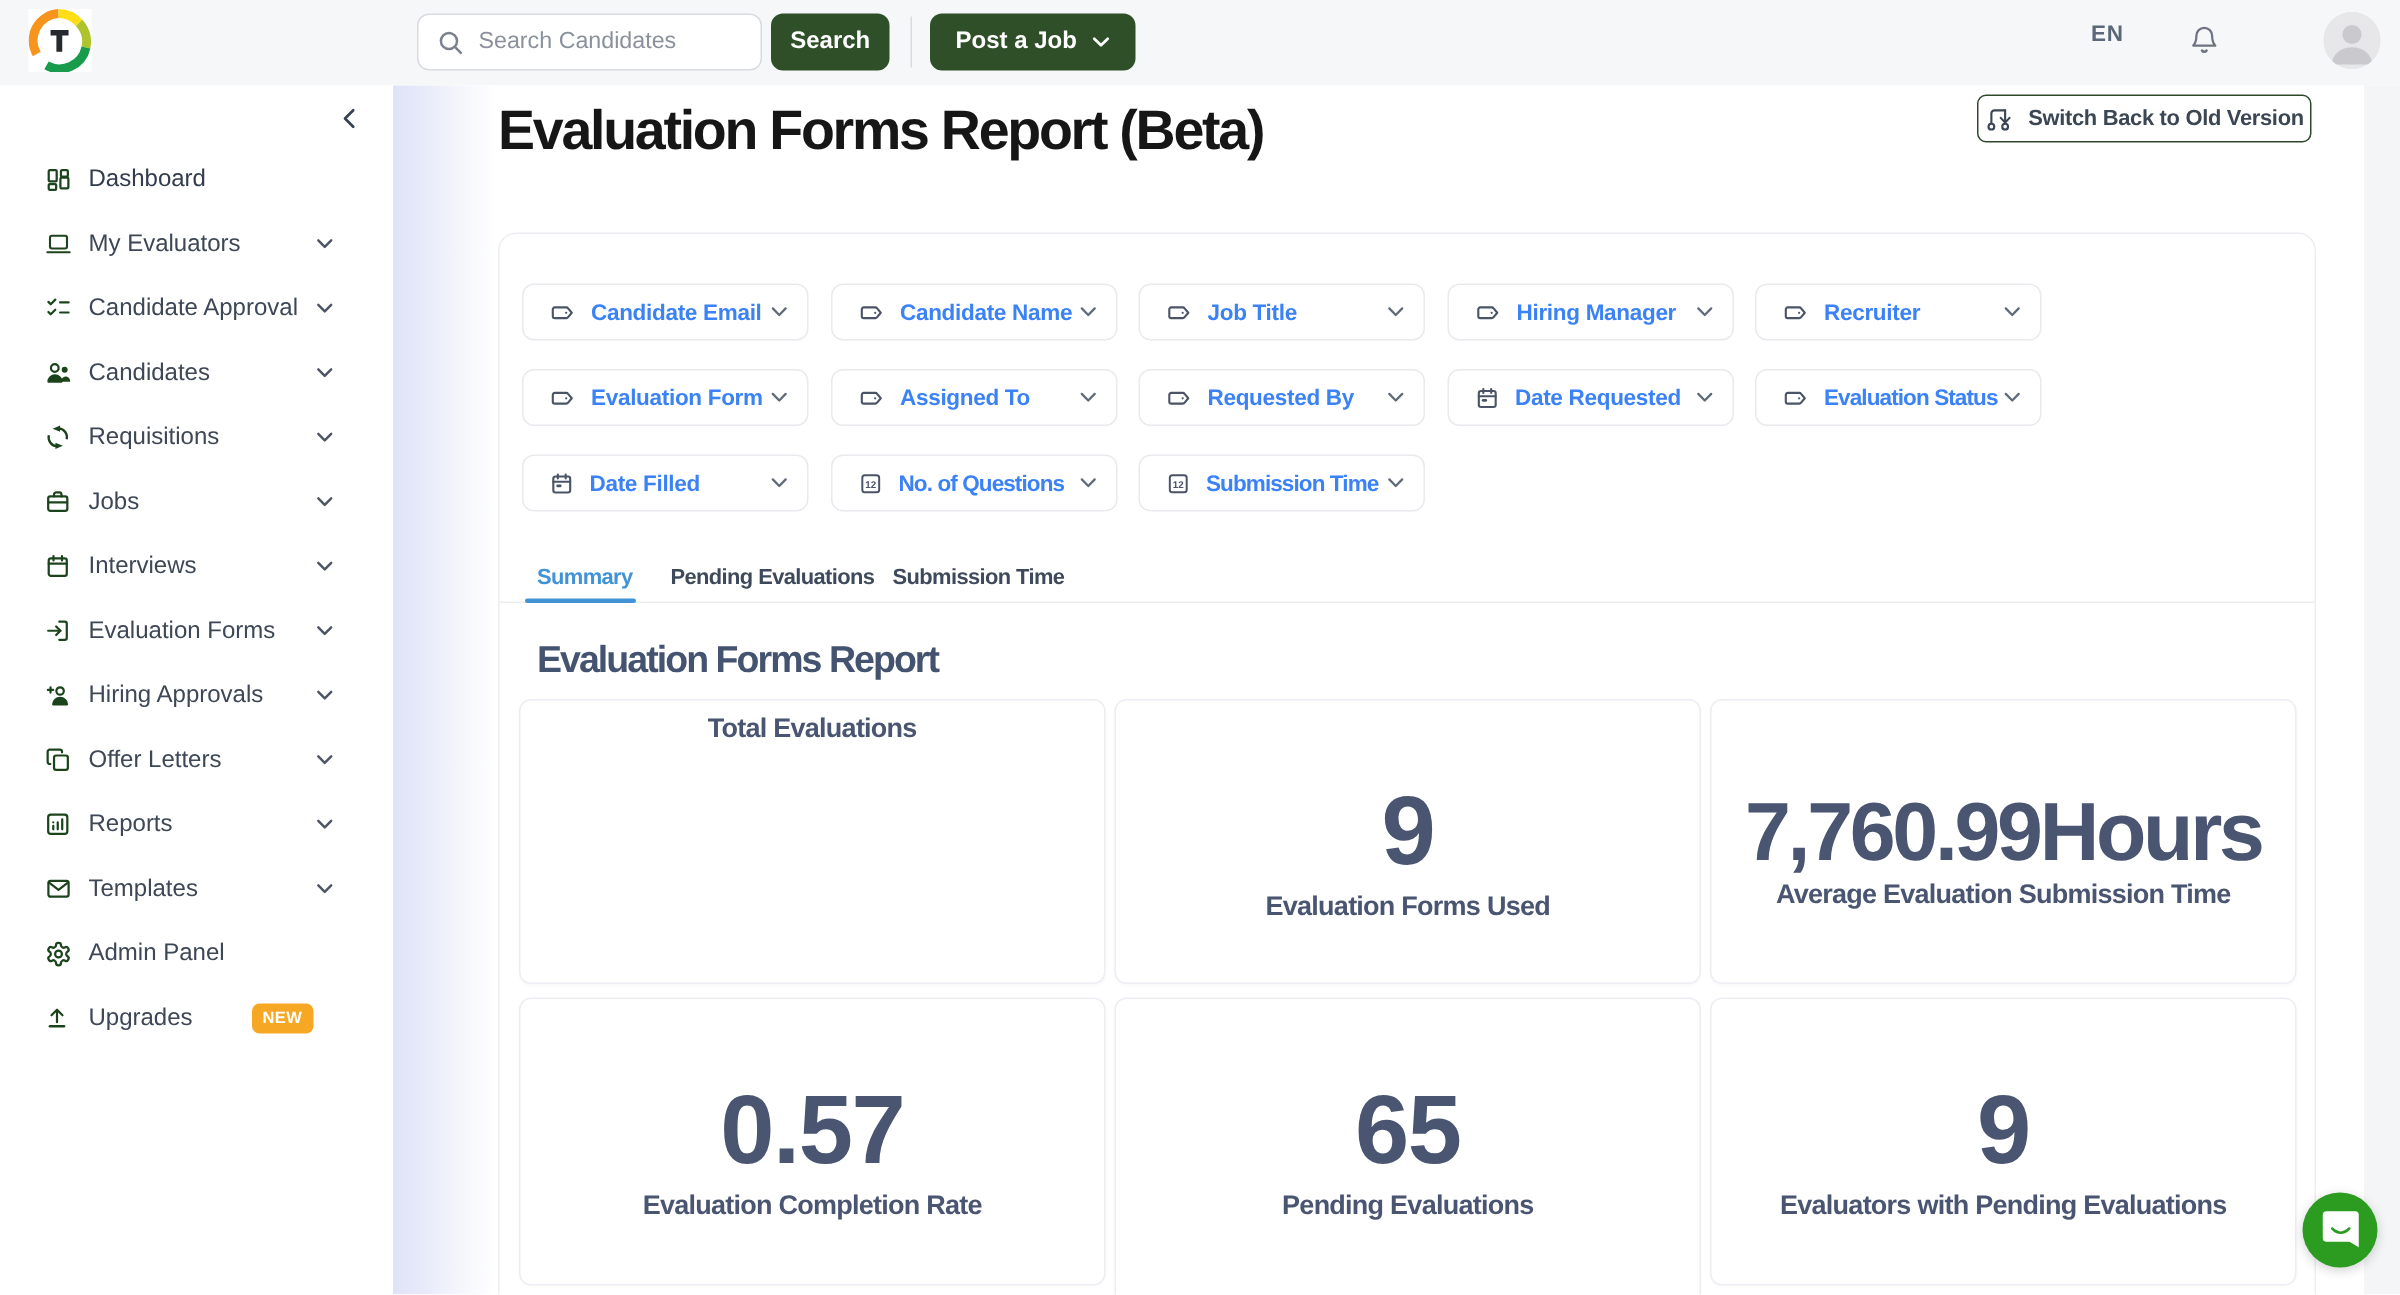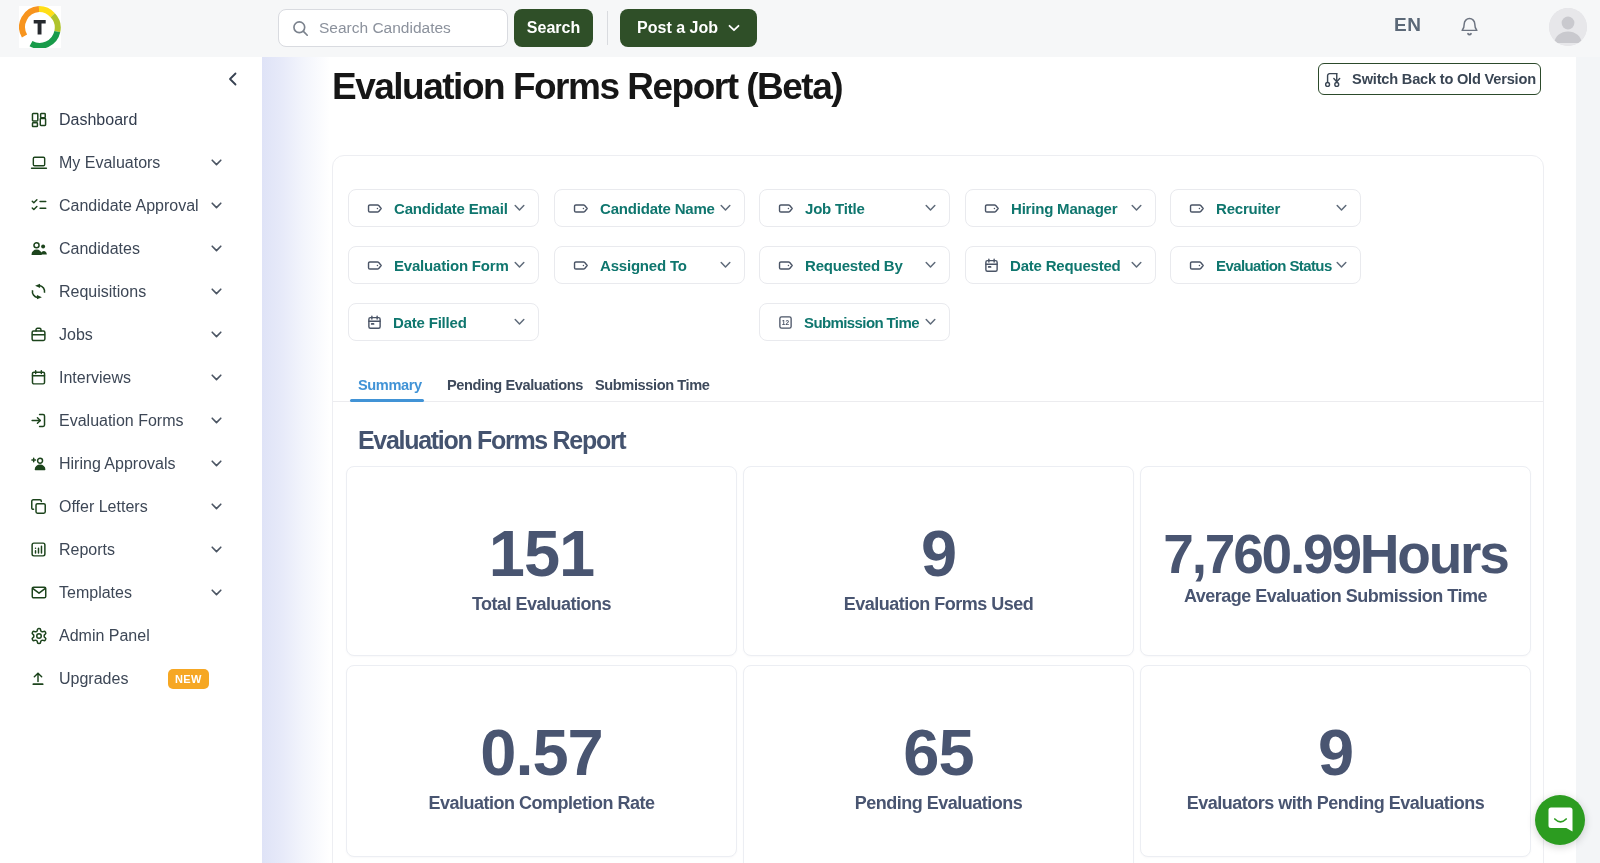--- a/index.html
+++ b/index.html
@@ -7,21 +7,21 @@
 #page { position:relative; width:1600px; height:863px; overflow:hidden; }
 
 
 #header { position:absolute; left:0; top:0; width:1600px; height:57px; background:#f6f7f8; }
 #logo { position:absolute; left:19px; top:6px; width:42px; height:42px; background:#fff; }
 #searchbox { position:absolute; left:278px; top:9px; width:230px; height:38px; background:#fff; border:1px solid #d9dbe0; border-radius:8px; display:flex; align-items:center; padding-left:12px; }
 #searchbox .ph { color:#8b919c; font-size:15.5px; margin-left:9px; }
 #btn-search { position:absolute; left:514px; top:9px; width:79px; height:38px; background:#2f4f28; border-radius:8px; color:#fff; font-size:16px; font-weight:bold; display:flex; align-items:center; justify-content:center; }
 #hdr-divider { position:absolute; left:607px; top:11px; width:1px; height:34px; background:#d9dbdf; }
 #btn-postjob { position:absolute; left:620px; top:9px; width:137px; height:38px; background:#2f4f28; border-radius:8px; color:#fff; font-size:16px; font-weight:bold; display:flex; align-items:center; justify-content:center; gap:10px; }
-#hdr-en { position:absolute; left:1394px; top:14px; color:#5b6877; font-size:19px; font-weight:bold; letter-spacing:0.5px; }
+#hdr-en { position:absolute; left:1394px; top:14px; color:#5b6877; font-size:15px; font-weight:bold; letter-spacing:0.5px; }
 #hdr-bell { position:absolute; left:1459px; top:14px; }
 #hdr-avatar { position:absolute; left:1549px; top:8px; width:38px; height:38px; border-radius:50%; background:#e3e3e6; overflow:hidden; }
 
 
 #sidebar { position:absolute; left:0; top:57px; width:317px; height:806px; background:#fff; }
 #collapse { position:absolute; left:228px; top:14px; color:#374151; font-size:17px; }
 .mitem { position:absolute; left:0; width:262px; height:43px; display:flex; align-items:center; }
 .mitem .mi { width:59px; padding-left:30px; flex:none; display:flex; align-items:center; line-height:0; }
 .mitem .ml { font-size:16px; color:#3d4756; font-weight:500; letter-spacing:0px; }
 .mitem .mc { position:absolute; left:211px; top:50%; margin-top:-4px; line-height:0; font-size:0; }
@@ -29,21 +29,21 @@
 
 
 #main { position:absolute; left:262px; top:57px; width:1314px; height:806px; background:#fff; }
 #grad { position:absolute; left:0; top:0; width:68px; height:806px; background:linear-gradient(90deg,#dfe3f7 0%,#e7eaf9 30%,#f3f5fc 62%,#ffffff 100%); }
 #rightstrip { position:absolute; left:1576px; top:57px; width:24px; height:806px; background:#f3f5f7; }
 #pagetitle { position:absolute; left:70px; top:9px; font-size:37px; font-weight:bold; color:#161616; letter-spacing:-1.5px; }
 #btn-switch { position:absolute; left:1056px; top:6px; width:223px; height:32px; border:1px solid #2c4a2b; border-radius:6px; background:#fff; display:flex; align-items:center; justify-content:center; gap:9px; color:#3a4654; font-size:14.6px; font-weight:600; white-space:nowrap; letter-spacing:-0.2px; }
 
 #card { position:absolute; left:70px; top:98px; width:1212px; height:900px; background:#fff; border:1px solid #edeef2; border-radius:12px; }
 .chip { position:absolute; height:38px; width:191px; border:1px solid #e9eaee; border-radius:8px; background:#fff; display:flex; align-items:center; padding-left:18px; }
-.chip .ct { font-size:15px; font-weight:bold; color:#0f766e; margin-left:11px; letter-spacing:-0.2px; }
+.chip .ct { font-size:15px; font-weight:bold; color:#3b82f6; margin-left:11px; letter-spacing:-0.2px; }
 .chip .cv { position:absolute; right:13px; top:50%; margin-top:-4px; line-height:0; font-size:0; }
 
 #tabs { position:absolute; left:0; top:211px; width:1210px; height:35px; border-bottom:1px solid #ececef; }
 .tab { position:absolute; top:0; font-size:14.6px; font-weight:bold; color:#3e4a5c; letter-spacing:-0.4px; white-space:nowrap; }
 #tab1 { left:26px; color:#4193d6; }
 #tab1u { position:absolute; left:17px; top:32px; width:74px; height:3px; background:#4193d6; border-radius:2px; }
 
 #sect-title { position:absolute; left:25px; top:270px; font-size:25px; font-weight:bold; color:#44536f; letter-spacing:-1.3px; }
 
 .stat { position:absolute; width:391px; height:190px; background:#fff; border:1px solid #eceef3; border-radius:8px; box-shadow:0 1px 2px rgba(90,100,120,0.04); display:flex; flex-direction:column; align-items:center; }
@@ -393,20 +393,30 @@
           <svg class="ci" width="15" height="15" viewBox="0 0 16 16" fill="none" stroke="#4a5466" stroke-width="1.5" stroke-linecap="round" stroke-linejoin="round">
             <rect x="2" y="2.8" width="12" height="11.4" rx="1.6"></rect>
             <path d="M5.2 1.4 v2.8 M10.8 1.4 v2.8 M2 6.6 h12"></path>
             <path d="M5 9.5 h2" stroke-width="1.8"></path>
           </svg>
           <span class="ct">Date Filled</span>
           <span class="cv"><svg width="11" height="8" viewBox="0 0 11 8" fill="none" stroke="#5f6b7a" stroke-width="1.5" stroke-linecap="round" stroke-linejoin="round">
               <path d="M1.2 1.6 L5.5 6 L9.8 1.6"></path>
             </svg></span>
         </div>
+      <div class="chip" style="left:221px;top:147px">
+          <svg class="ci" width="15" height="15" viewBox="0 0 16 16" fill="none" stroke="#4a5466" stroke-width="1.4" stroke-linejoin="round">
+            <rect x="2" y="2" width="12" height="12" rx="1.8"></rect>
+            <text x="8" y="10.8" text-anchor="middle" font-size="7" font-weight="bold" fill="#4a5466" stroke="none" font-family="Liberation Sans, sans-serif">12</text>
+          </svg>
+          <span class="ct" style="letter-spacing:-0.6px">No. of Questions</span>
+          <span class="cv"><svg width="11" height="8" viewBox="0 0 11 8" fill="none" stroke="#5f6b7a" stroke-width="1.5" stroke-linecap="round" stroke-linejoin="round">
+              <path d="M1.2 1.6 L5.5 6 L9.8 1.6"></path>
+            </svg></span>
+        </div>
       <div class="chip" style="left:426px;top:147px">
           <svg class="ci" width="15" height="15" viewBox="0 0 16 16" fill="none" stroke="#4a5466" stroke-width="1.4" stroke-linejoin="round">
             <rect x="2" y="2" width="12" height="12" rx="1.8"></rect>
             <text x="8" y="10.8" text-anchor="middle" font-size="7" font-weight="bold" fill="#4a5466" stroke="none" font-family="Liberation Sans, sans-serif">12</text>
           </svg>
           <span class="ct" style="letter-spacing:-0.6px">Submission Time</span>
           <span class="cv"><svg width="11" height="8" viewBox="0 0 11 8" fill="none" stroke="#5f6b7a" stroke-width="1.5" stroke-linecap="round" stroke-linejoin="round">
               <path d="M1.2 1.6 L5.5 6 L9.8 1.6"></path>
             </svg></span>
         </div>
@@ -414,21 +424,20 @@
       <div id="tabs">
         <span class="tab" id="tab1" style="left:25px;top:10px">Summary</span>
         <span class="tab" style="left:114px;top:10px">Pending Evaluations</span>
         <span class="tab" style="left:262px;top:10px">Submission Time</span>
         <div id="tab1u"></div>
       </div>
 
       <div id="sect-title">Evaluation Forms Report</div>
 
       <div class="stat" style="left:13px;top:310px">
-          <div class="num">151</div>
           <div class="lab">Total Evaluations</div>
         </div>
       <div class="stat" style="left:410px;top:310px">
           <div class="num">9</div>
           <div class="lab">Evaluation Forms Used</div>
         </div>
       <div class="stat" style="left:807px;top:310px">
           <div class="num small">7,760.99Hours</div>
           <div class="lab up">Average Evaluation Submission Time</div>
         </div>

